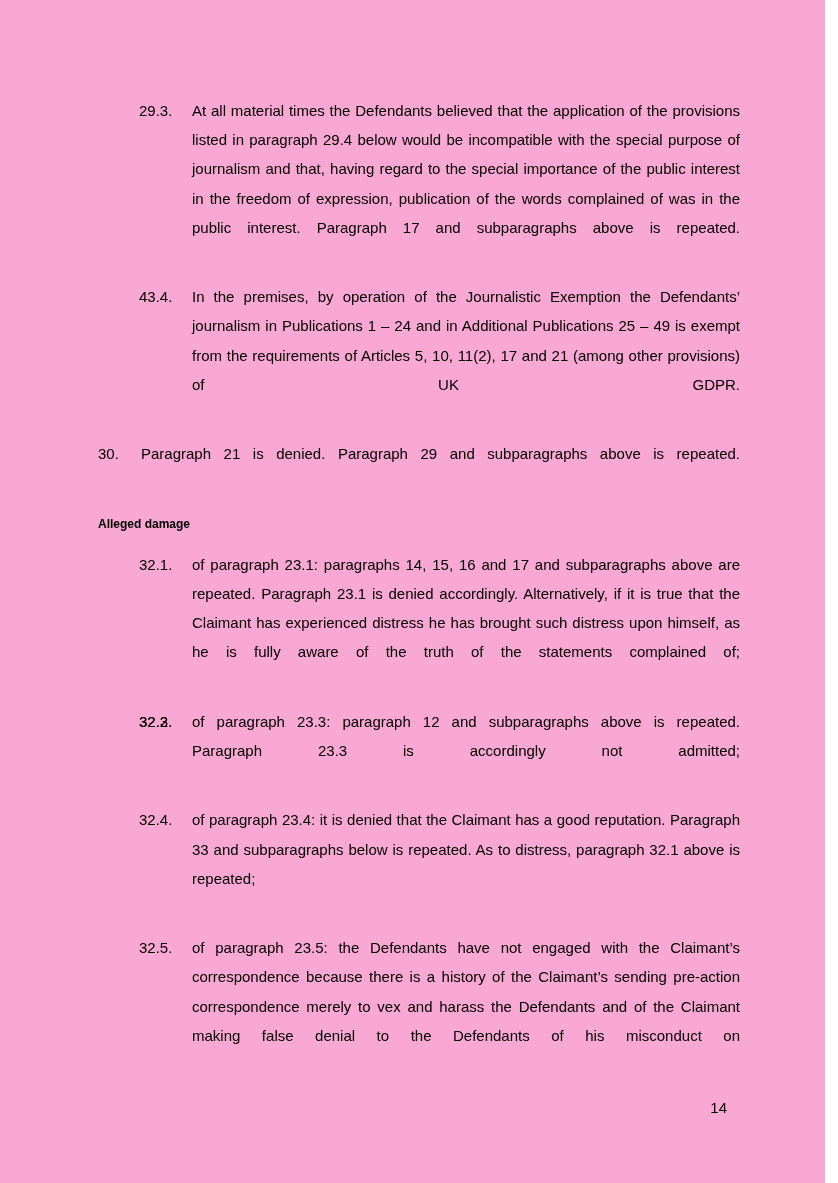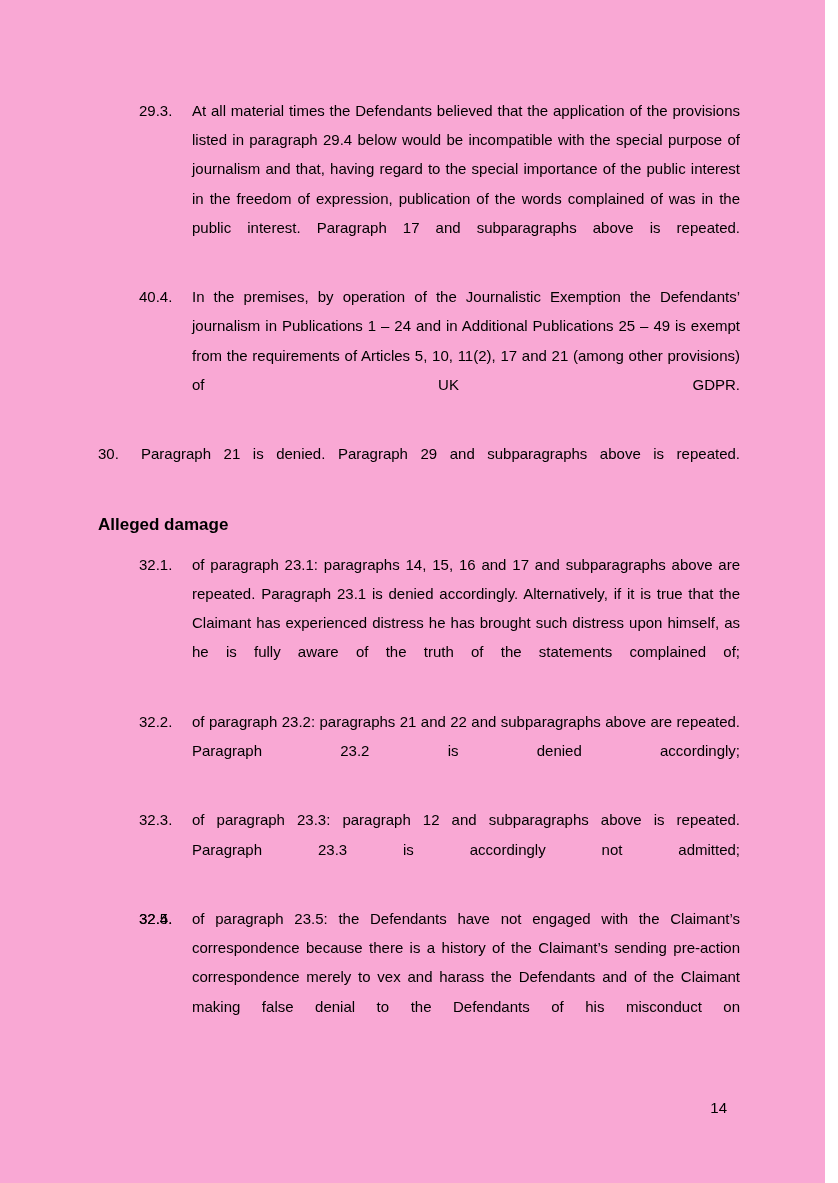--- a/index.html
+++ b/index.html
@@ -64,21 +64,21 @@
   }
 
   
   .item .txt::after {
     content: "";
     display: inline-block;
     width: 100%;
   }
 
   .heading {
-    font-size: 17px;
+    font-size: 12px;
     line-height: 29.2px;
     font-weight: bold;
     margin-top: 12px;
     margin-bottom: 11px;
   }
 
   .page-number {
     position: absolute;
     right: 98px;
     top: 1098px;
@@ -90,42 +90,42 @@
 </head>
 <body>
 
 <div class="page">
   <div class="content" id="body-root">
       <div class="item lvl2">
         <span class="num">29.3.</span>
         <span class="txt">At all material times the Defendants believed that the application of the provisions listed in paragraph 29.4 below would be incompatible with the special purpose of journalism and that, having regard to the special importance of the public interest in the freedom of expression, publication of the words complained of was in the public interest.  Paragraph 17 and subparagraphs above is repeated.</span>
       </div>
       <div class="item lvl2">
-        <span class="num">40.4.</span>
+        <span class="num">43.4.</span>
         <span class="txt">In the premises, by operation of the Journalistic Exemption the Defendants’ journalism in Publications 1 – 24 and in Additional Publications 25 – 49 is exempt from the requirements of Articles 5, 10, 11(2), 17 and 21 (among other provisions) of UK GDPR.</span>
       </div>
       <div class="item lvl1">
         <span class="num">30.</span>
         <span class="txt">Paragraph 21 is denied.  Paragraph 29 and subparagraphs above is repeated.</span>
       </div>
       <div class="heading">Alleged damage</div>
       <div class="item lvl2">
         <span class="num">32.1.</span>
         <span class="txt">of paragraph 23.1: paragraphs 14, 15, 16 and 17 and subparagraphs above are repeated.  Paragraph 23.1 is denied accordingly.  Alternatively, if it is true that the Claimant has experienced distress he has brought such distress upon himself, as he is fully aware of the truth of the statements complained of;</span>
       </div>
       <div class="item lvl2">
         <span class="num">32.2.</span>
-        <span class="txt">of paragraph 23.2: paragraphs 21 and 22 and subparagraphs above are repeated.  Paragraph 23.2 is denied accordingly;</span>
       </div>
       <div class="item lvl2">
         <span class="num">32.3.</span>
         <span class="txt">of paragraph 23.3: paragraph 12 and subparagraphs above is repeated.  Paragraph 23.3 is accordingly not admitted;</span>
       </div>
       <div class="item lvl2">
         <span class="num">32.4.</span>
+        <span class="txt">of paragraph 23.4: it is denied that the Claimant has a good reputation.  Paragraph 33 and subparagraphs below is repeated.  As to distress, paragraph 32.1 above is repeated;</span>
       </div>
       <div class="item lvl2">
         <span class="num">32.5.</span>
         <span class="txt">of paragraph 23.5: the Defendants have not engaged with the Claimant’s correspondence because there is a history of the Claimant’s sending pre-action correspondence merely to vex and harass the Defendants and of the Claimant making false denial to the Defendants of his misconduct on</span>
       </div>
     </div>
   <div class="page-number">14</div>
 </div>
 
 </body></html>

